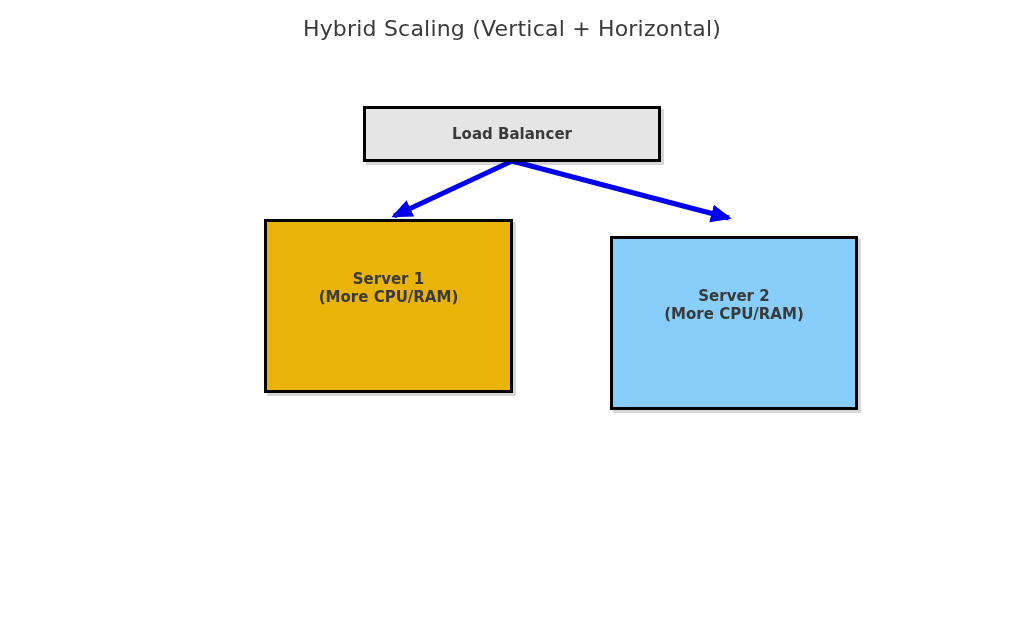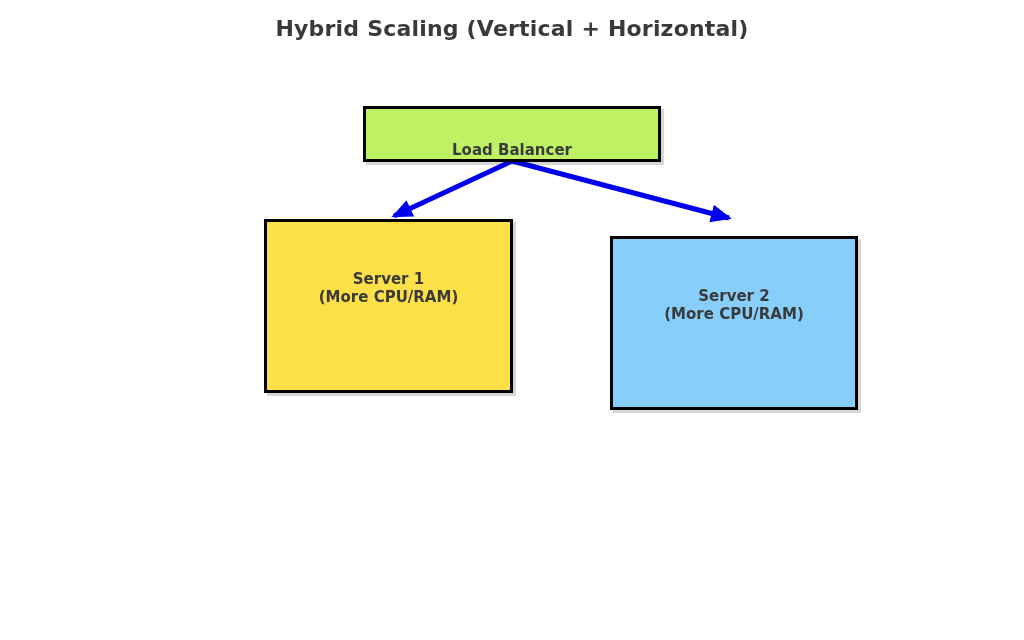--- a/index.html
+++ b/index.html
@@ -20,21 +20,21 @@
   }
 
   
   #diagram-title {
     position: absolute;
     left: 0;
     top: 16px;
     width: 1024px;
     text-align: center;
     font-size: 22px;
-    font-weight: bold;
+    font-weight: normal;
     color: #3a3a3a;
     letter-spacing: 0.2px;
     white-space: pre;
   }
 
   
   .node {
     position: absolute;
     box-sizing: border-box;
     border: 3px solid #000000;
@@ -52,34 +52,33 @@
     white-space: pre-line;
     user-select: none;
   }
 
   
   #node-load-balancer {
     left: 363px;
     top: 106px;
     width: 298px;
     height: 56px;
-    background: #bef264;
-    align-items: flex-end;
+    background: #e5e5e5;
   }
   #node-load-balancer .node-label {
     font-size: 15px;
   }
 
   
   #node-server-1 {
     left: 264px;
     top: 219px;
     width: 249px;
     height: 174px;
-    background: #fde047;
+    background: #eab308;
   }
   #node-server-2 {
     left: 610px;
     top: 236px;
     width: 248px;
     height: 174px;
     background: #87cefa;
   }
   
   #node-server-1 .node-label,

